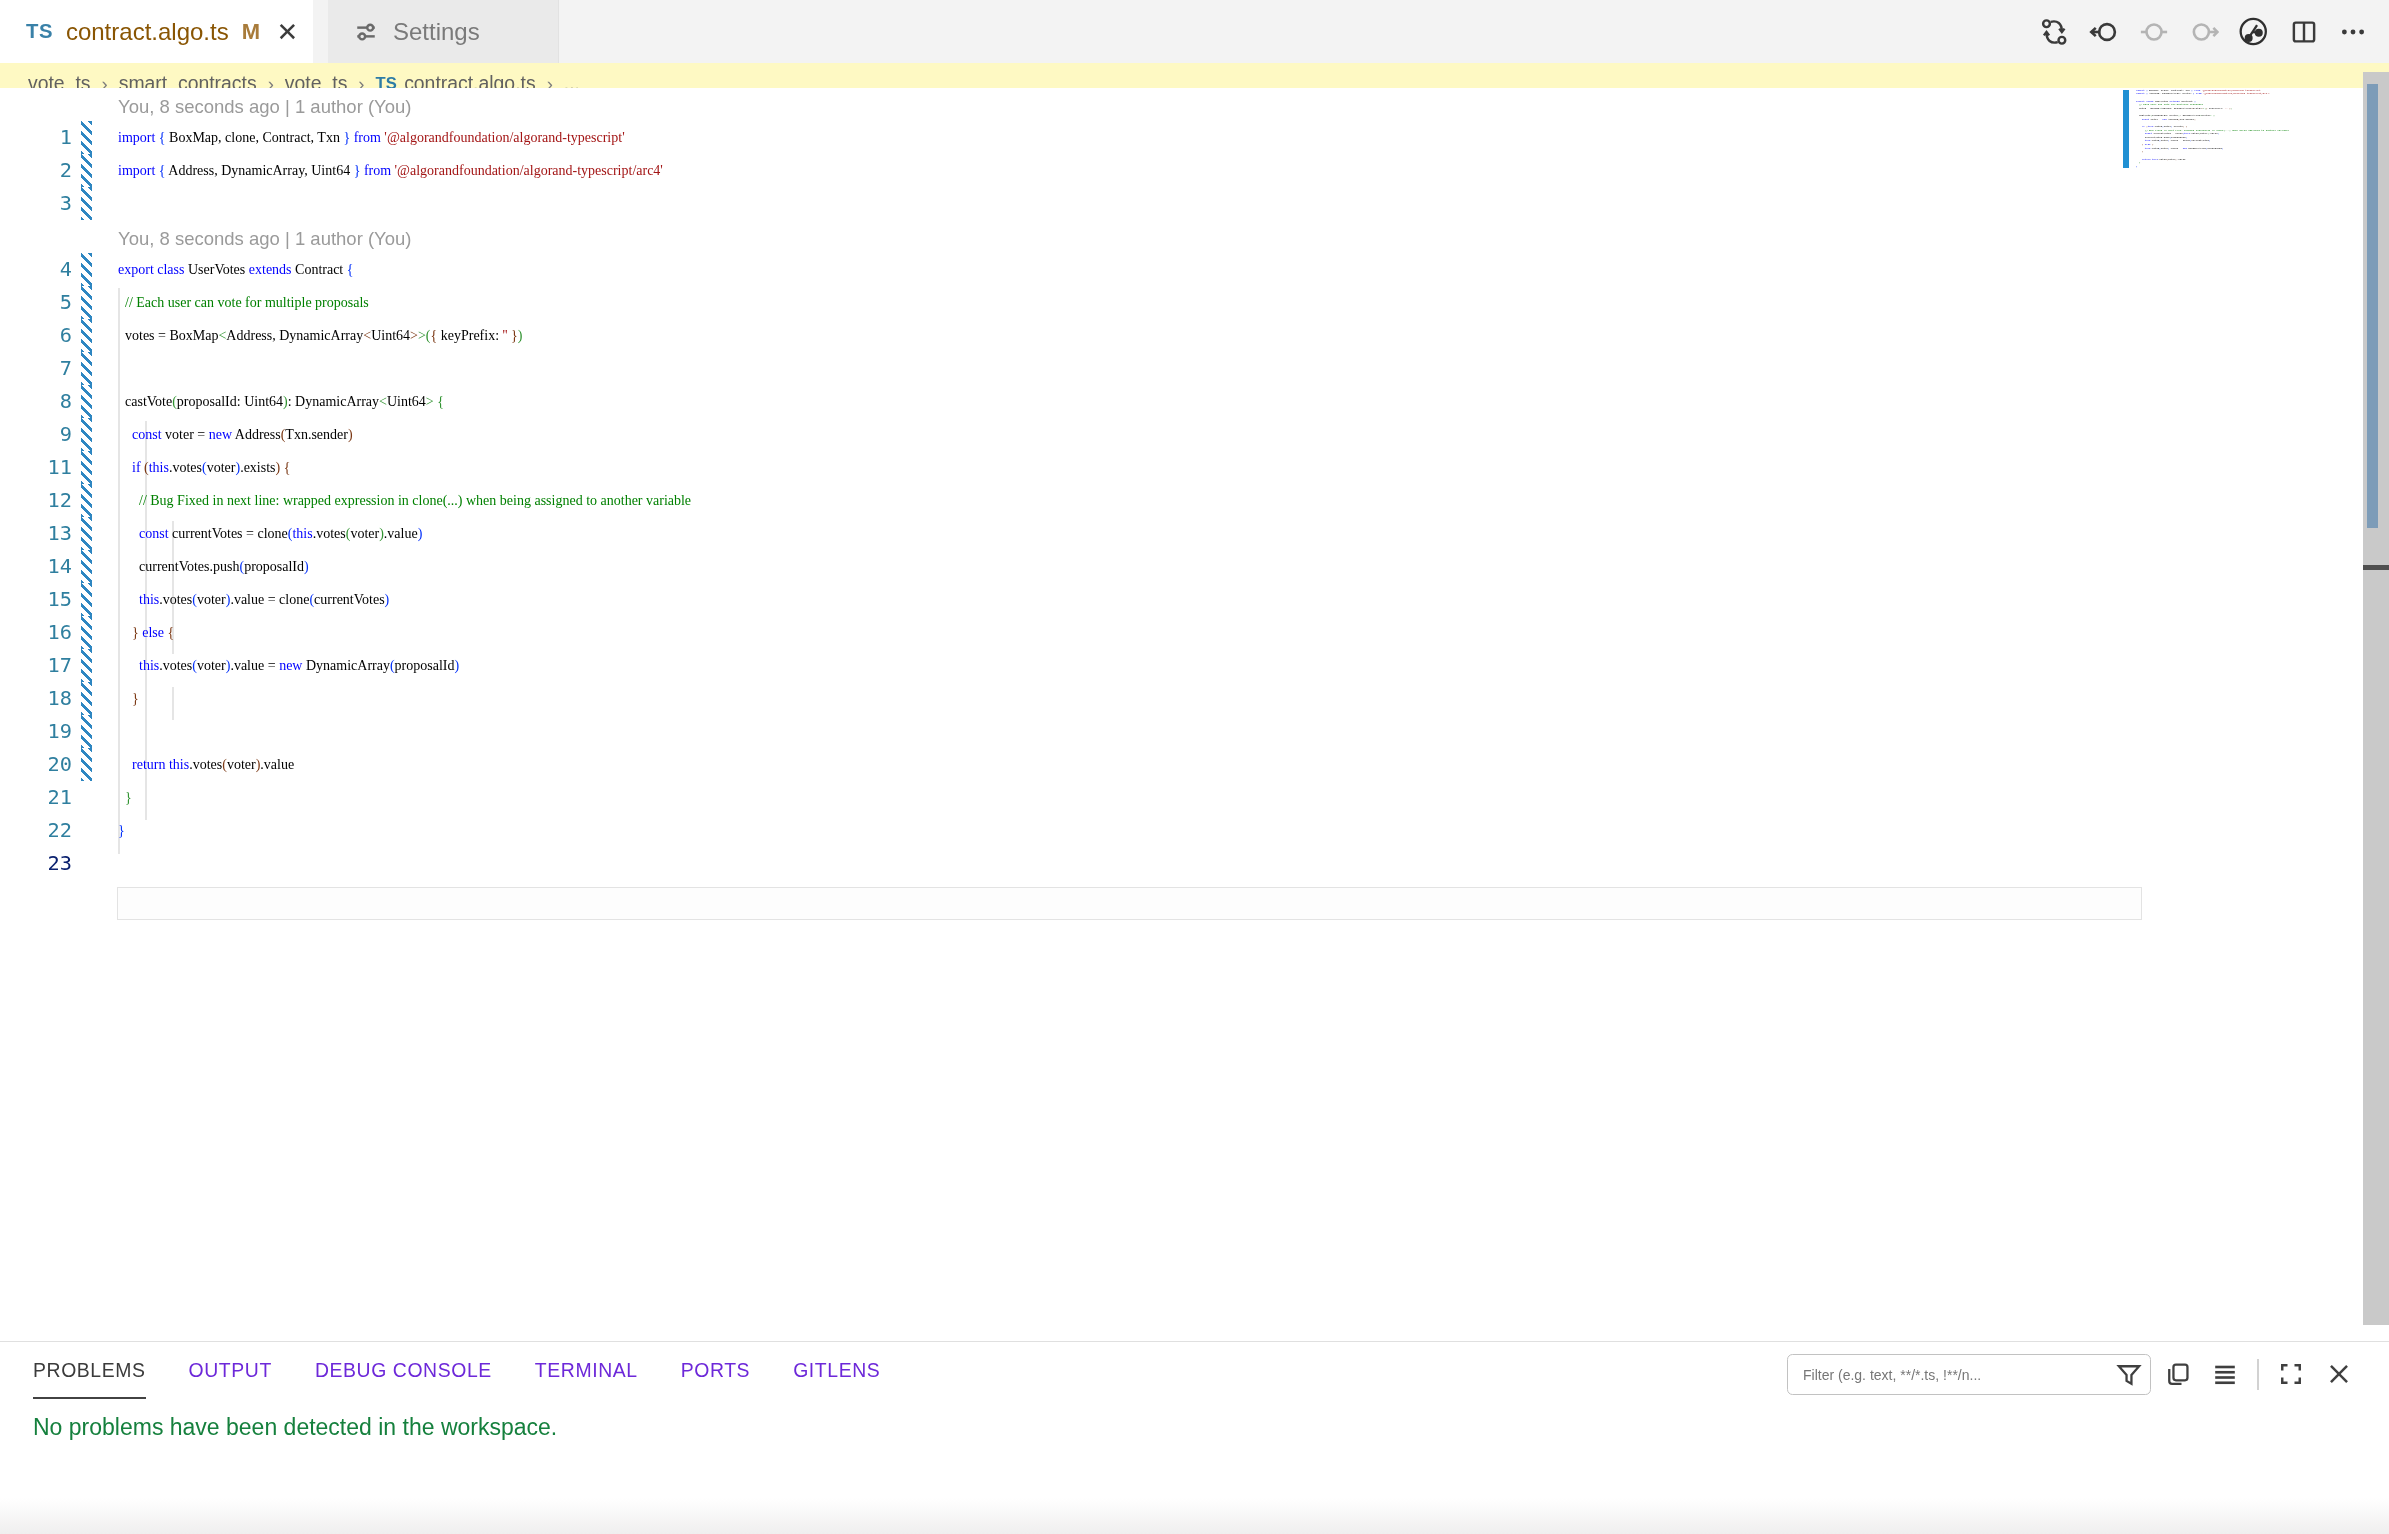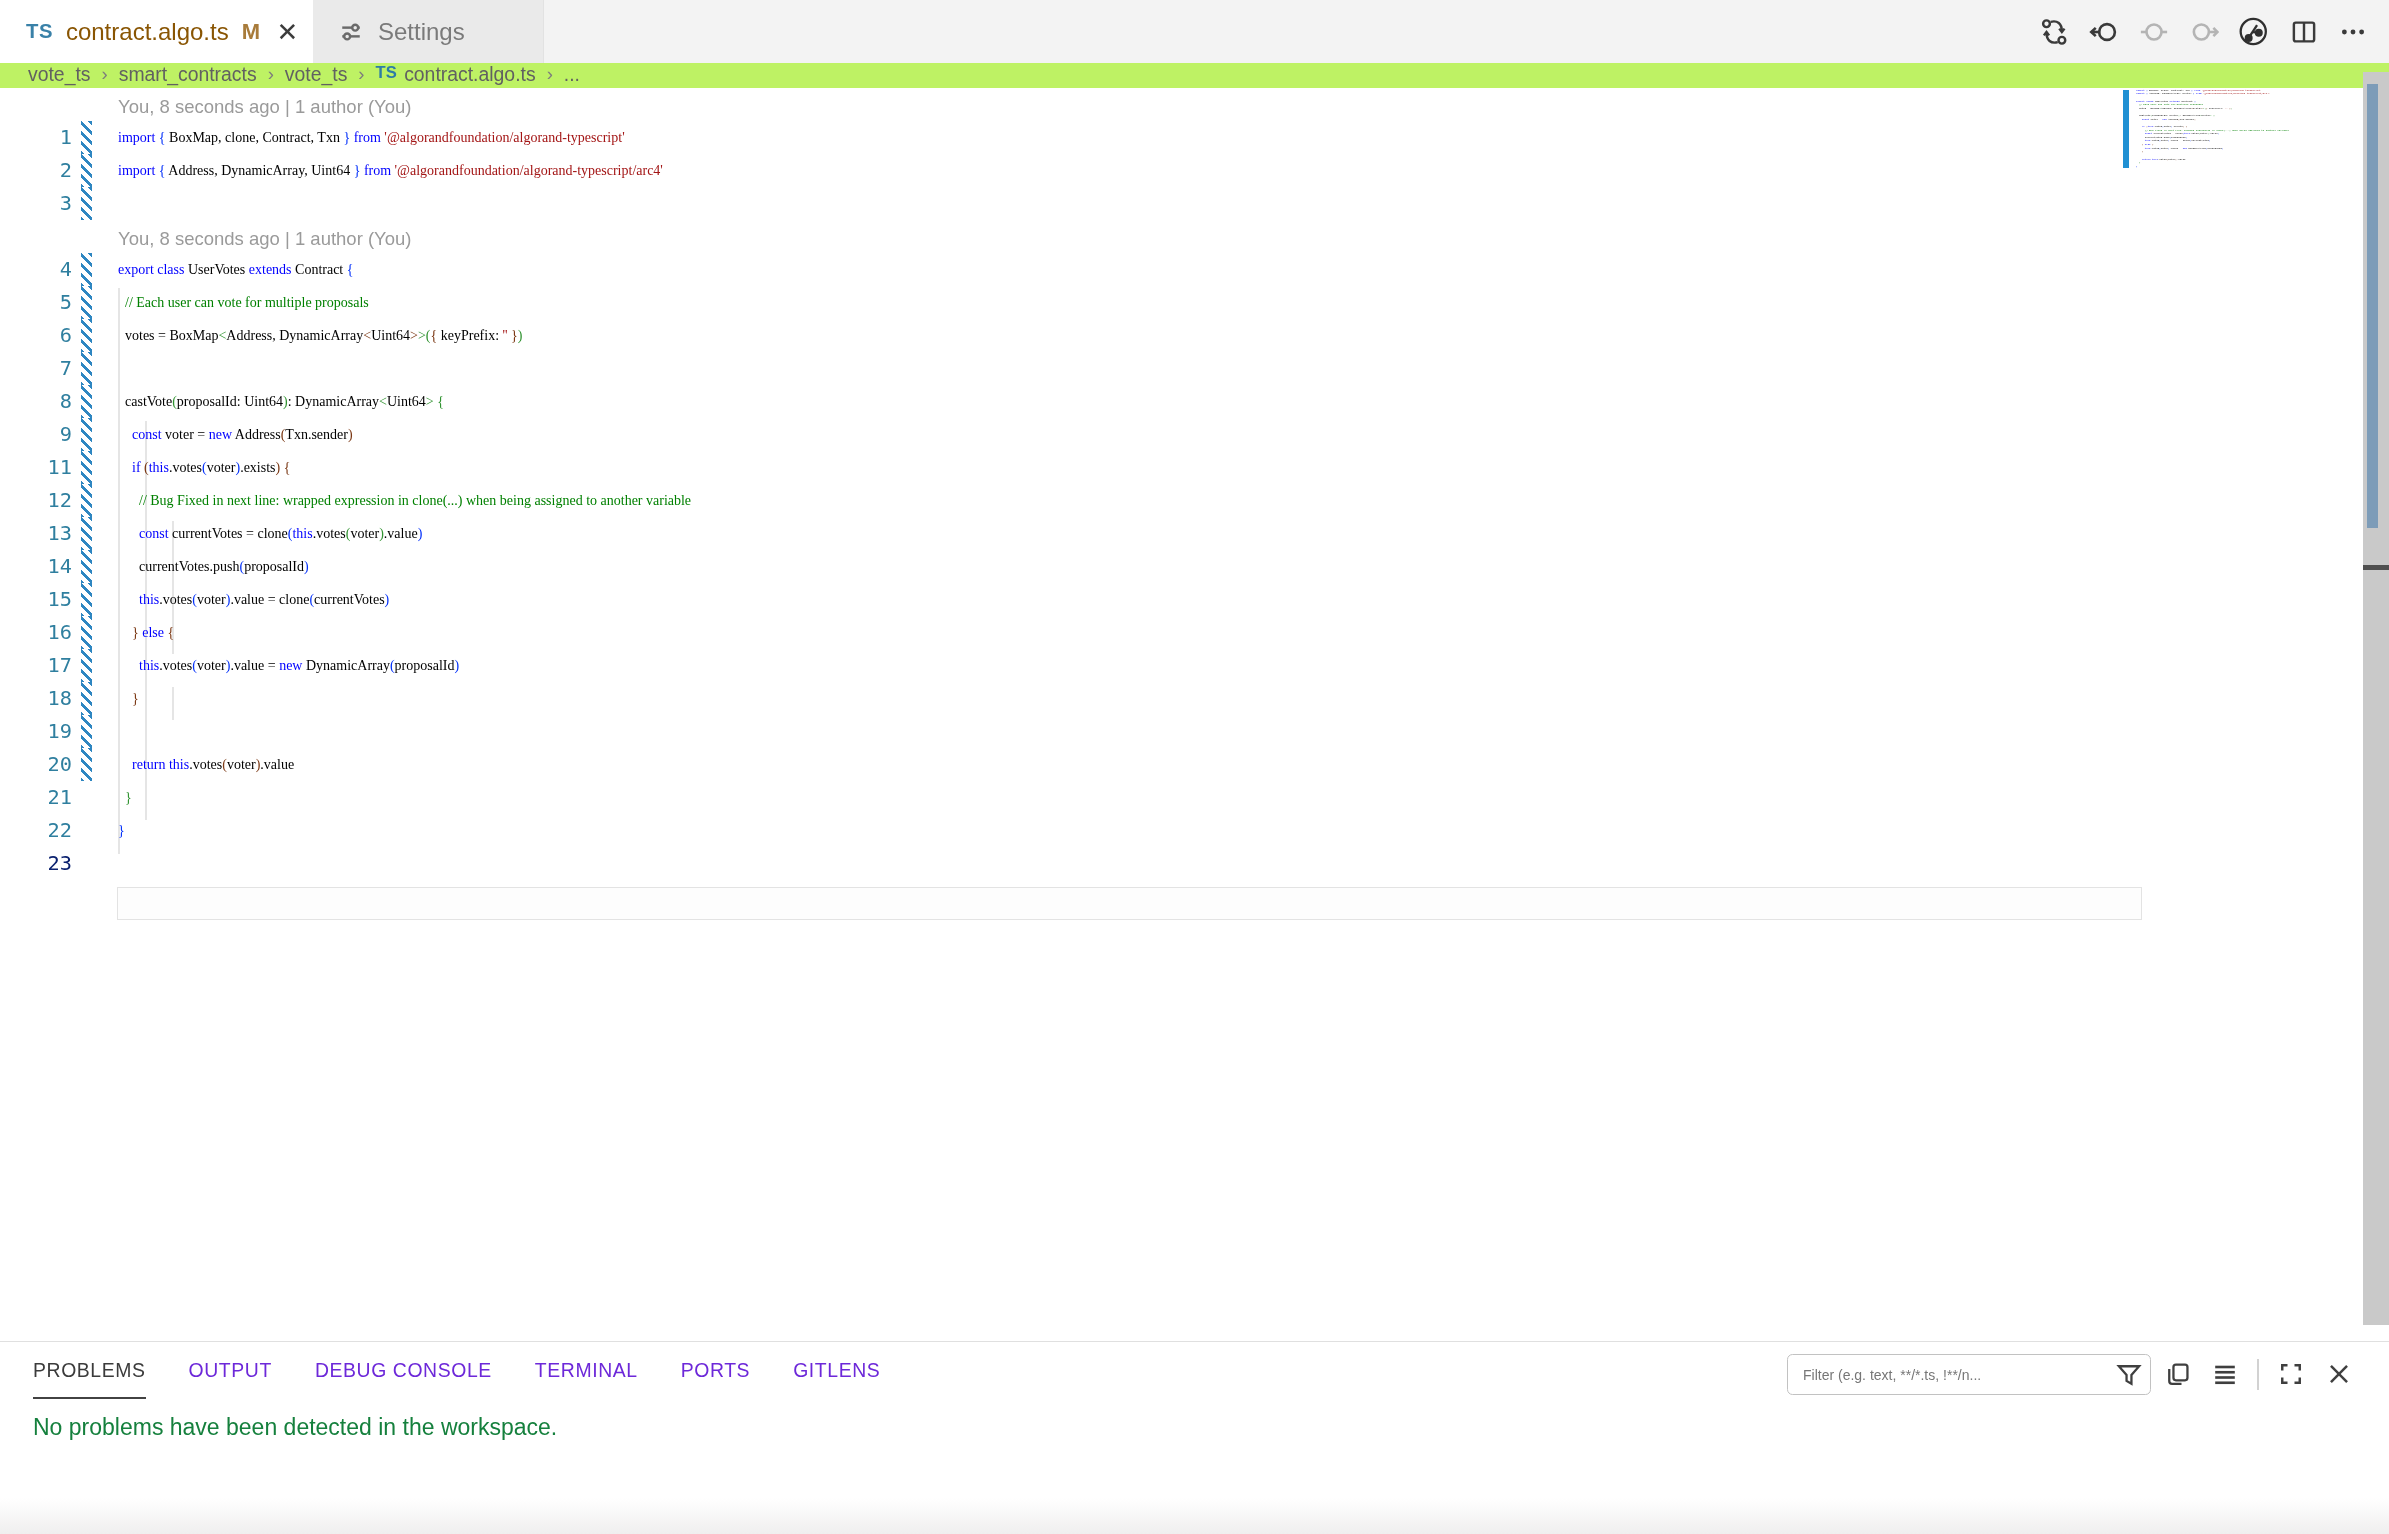--- a/index.html
+++ b/index.html
@@ -3,32 +3,32 @@
 <meta charset="utf-8">
 <style>
   html,body{margin:0;padding:0;background:#fff;}
   .app{position:relative;width:2389px;height:1535px;overflow:hidden;
        font-family:"Liberation Sans",sans-serif;background:#fff;}
 
   
   .tabbar{position:absolute;top:0;left:0;right:0;height:63px;background:#f3f3f3;display:flex;}
   .tab{display:flex;align-items:center;height:63px;box-sizing:border-box;cursor:pointer;}
   .tab.active{width:313px;background:#ffffff;padding-left:26px;}
-  .tab.inactive{width:231px;background:#eaeaea;padding-left:24px;border-right:0.9px solid #e2e2e2;}
+  .tab.inactive{width:231px;background:#eaeaea;padding-left:24px;border-right:0.9px solid #e2e2e2;margin-left:15px;}
   .ts-badge{font-weight:bold;font-size:20.3px;color:#3981a8;margin-right:13px;letter-spacing:0.5px;}
   .tab-label-mod{font-size:24px;color:#895503;}
   .mod-badge{font-size:22px;color:#a87b3a;margin-left:13px;font-weight:bold;}
   .tab-close{margin-left:16.6px;font-size:26px;color:#3c3c3c;line-height:1;}
   .tab-label-plain{font-size:24px;color:#7a7a7a;margin-left:13px;}
   .actions{margin-left:auto;display:flex;align-items:center;gap:19.4px;padding-right:20.3px;}
   .actions .ab{width:30.5px;height:30.5px;display:flex;align-items:center;justify-content:center;}
 
   
-  .breadcrumb{position:absolute;top:63px;left:0;right:0;height:41px;background:#bef264;
-              display:flex;padding-left:28px;font-size:19.4px;color:#616161;}
+  .breadcrumb{position:absolute;top:63px;left:0;right:0;height:41px;background:#fef9c3;
+              display:flex;align-items:center;padding-left:28px;font-size:19.4px;color:#616161;}
   .bc-sep{margin:0 11px;color:#7d7d7d;font-size:18.5px;}
   .bc-ts{font-weight:bold;color:#2d7ca6;font-size:16.6px;margin-right:7.4px;}
   .bc-item{cursor:pointer;}
 
   
   .editor{position:absolute;top:88px;left:0;right:0;height:1237px;background:#fff;}
   .code-area{position:absolute;top:0;left:0;width:2164px;}
   .guide{position:absolute;width:1.8px;background:#e5e5e5;}
   .curline{position:absolute;left:117px;width:2025px;height:33px;box-sizing:border-box;
            background:#fdfdfd;border:1.8px solid #e3e3e3;}

